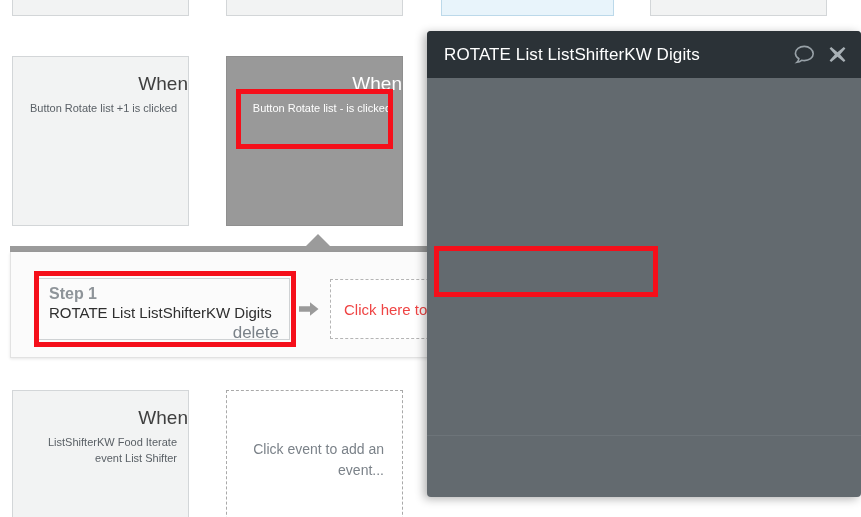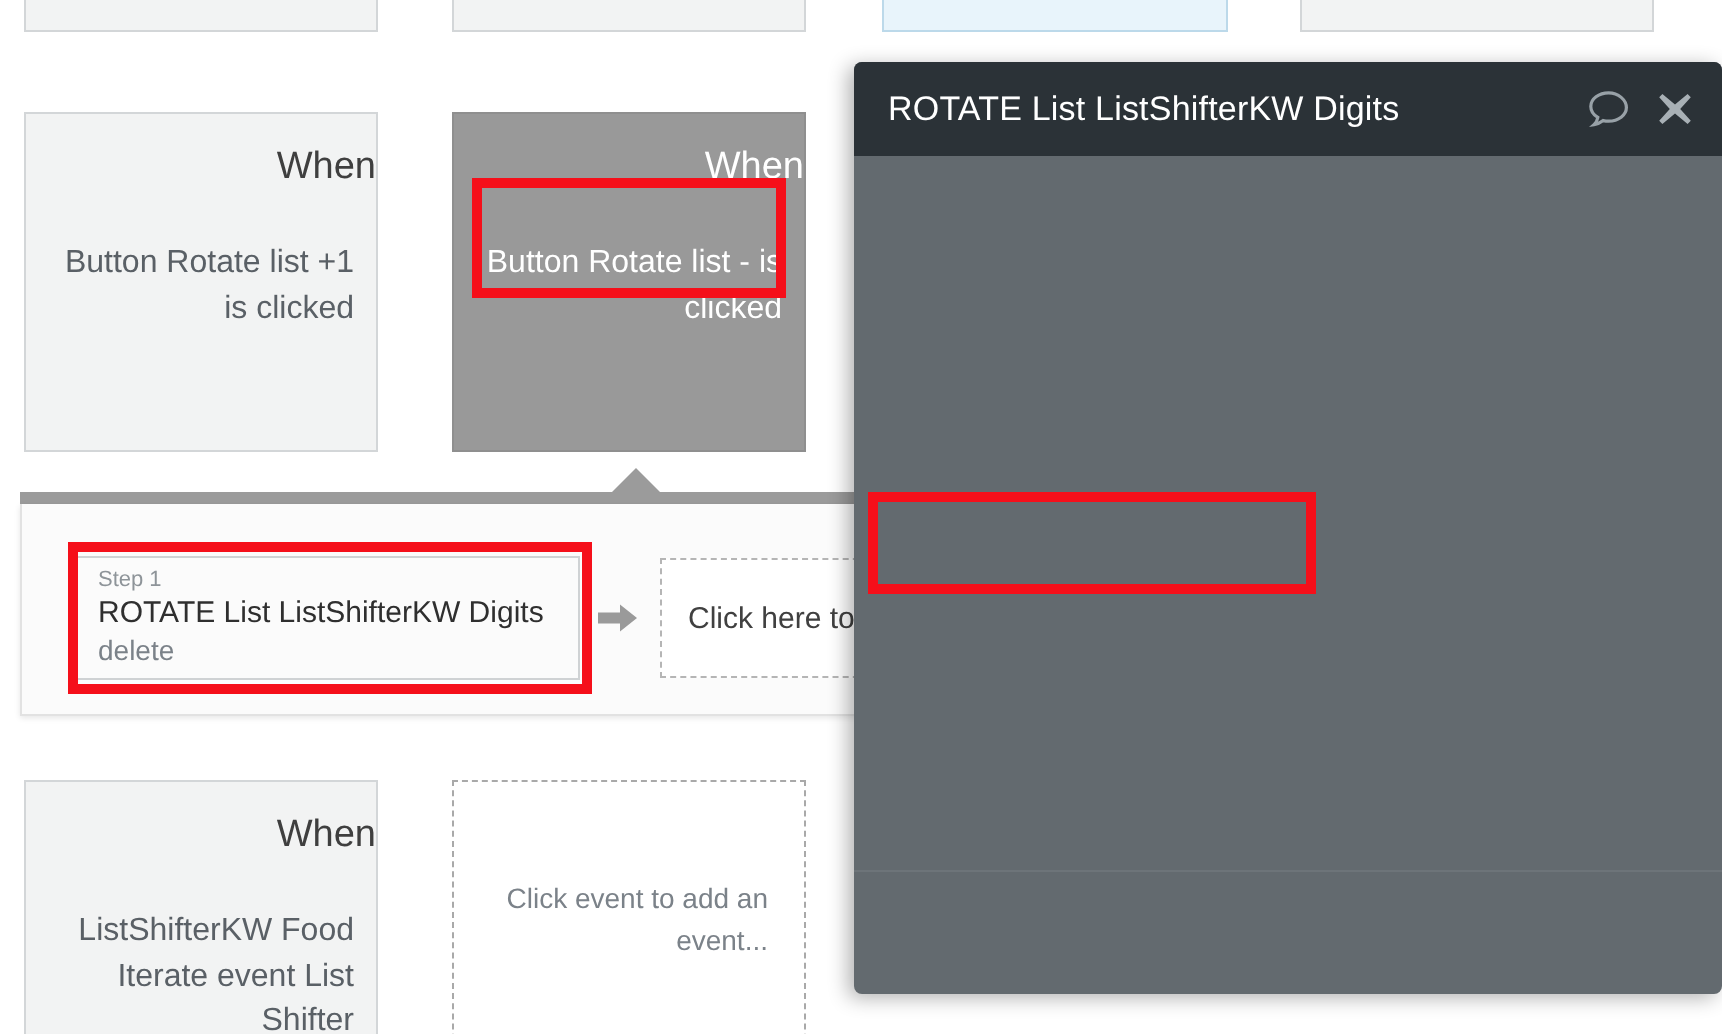--- a/index.html
+++ b/index.html
@@ -54,24 +54,24 @@
   }
   .evt-when {
     font-size: 19px;
     color: #3f3f3f;
     line-height: 1.1;
     margin-top: 17px;
     font-weight: normal;
   }
   .evt-card.selected .evt-when { color: #ffffff; }
   .evt-desc {
-    font-size: 16px;
+    font-size: 11px;
     color: #5a6066;
     line-height: 1.42;
-    margin: 26px 11px 0 11px;
+    margin: 6px 11px 0 11px;
   }
   .evt-card.selected .evt-desc { color: #ffffff; }
   .evt-placeholder-text {
     font-size: 14px;
     color: #7b8289;
     line-height: 1.5;
     padding: 0 18px;
   }
 
   
@@ -110,35 +110,36 @@
     left: 38px;
     top: 278px;
     width: 252px;
     height: 62px;
     box-sizing: border-box;
     background: #fbfbfb;
     border: 1px solid #cfd2d4;
     padding: 5px 10px 4px 10px;
   }
   .step-label {
-    font-size: 11px;
+    font-size: 16px;
     color: #8e9499;
     line-height: 1.2;
+    font-weight: bold;
   }
   .step-title {
     font-size: 15px;
     color: #2f2f2f;
     line-height: 1.25;
     margin-top: 1px;
     white-space: nowrap;
   }
   .step-delete {
-    font-size: 14px;
+    font-size: 17px;
     color: #7b8289;
-    text-align: left;
+    text-align: right;
     line-height: 1.1;
     margin-top: 1px;
   }
   .step-arrow {
     position: absolute;
     left: 298px;
     top: 299px;
     width: 22px;
     height: 20px;
     color: #9a9a9a;
@@ -149,21 +150,21 @@
     top: 279px;
     width: 140px;
     height: 60px;
     box-sizing: border-box;
     border: 1px dashed #b5b5b5;
     background: #ffffff;
     display: flex;
     align-items: center;
     padding-left: 13px;
     font-size: 15px;
-    color: #404040;
+    color: #ef4444;
     white-space: nowrap;
   }
 
   
   .redbox {
     position: absolute;
     box-sizing: border-box;
     border: 5px solid #f50f1a;
     pointer-events: none;
     z-index: 40;

